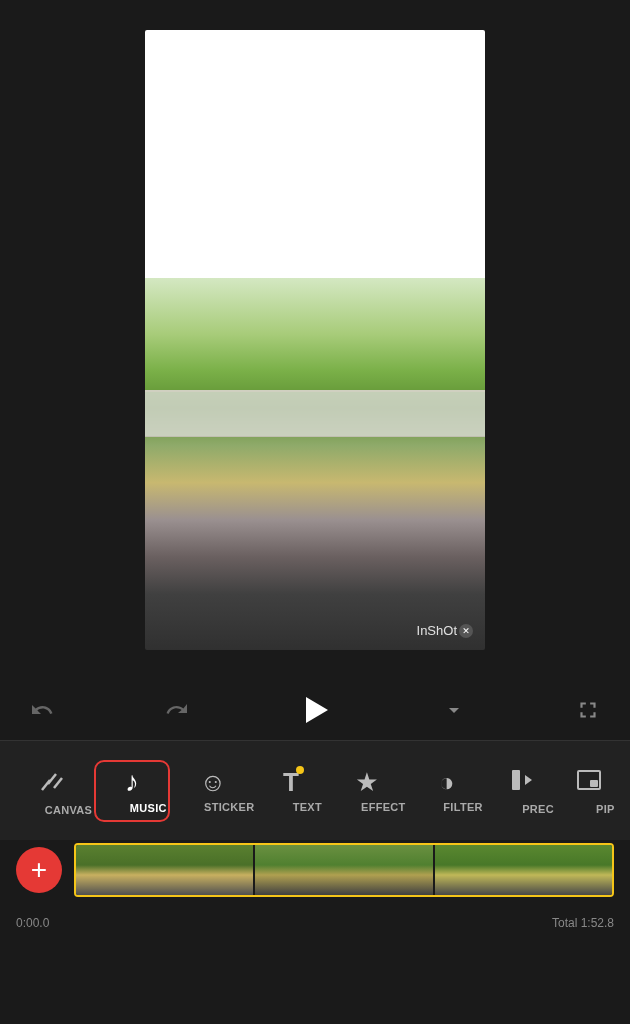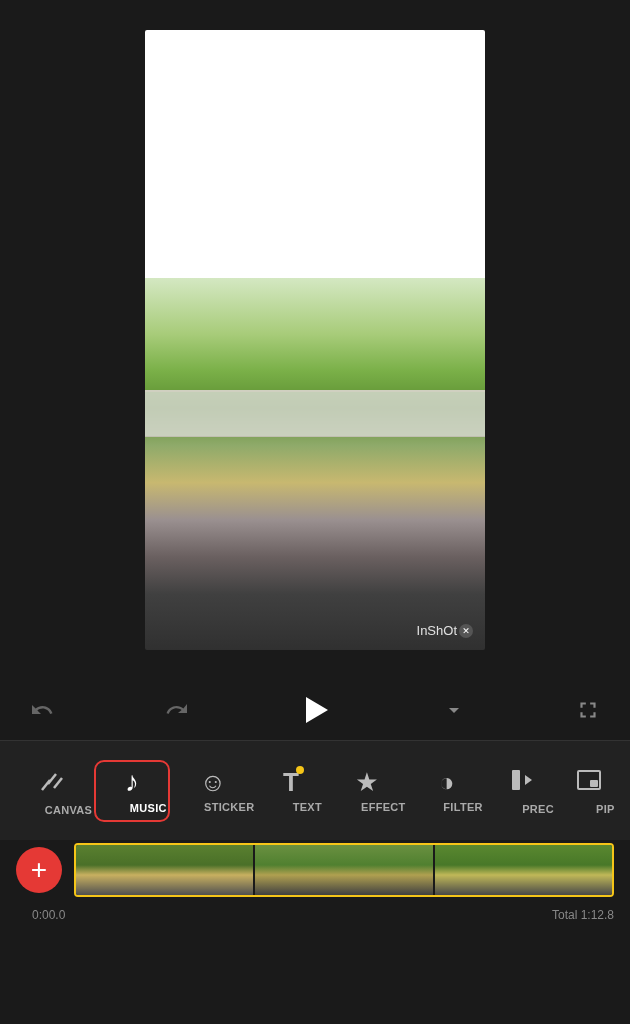--- a/index.html
+++ b/index.html
@@ -272,24 +272,23 @@
         #5a8830 0%,
         #487828 40%,
         #c0b858 60%,
         #484848 100%
       );
     }
 
     .timeline-bottom {
       height: 30px;
       display: flex;
-      align-items: center;
+      align-items: flex-end;
       justify-content: space-between;
       padding: 0 16px;
-      margin-left: 16px;
     }
 
     .time-label {
       font-size: 12px;
       color: #888;
     }
   </style>
 </head>
 <body>
 
@@ -404,15 +403,15 @@
     </div>
 
     <div class="timeline-strip">
       <div class="timeline-thumb"></div>
       <div class="timeline-thumb"></div>
       <div class="timeline-thumb"></div>
     </div>
   </div>
   <div class="timeline-bottom">
     <span class="time-label">0:00.0</span>
-    <span class="time-label">Total 1:12.8</span>
+    <span class="time-label">Total 1:52.8</span>
   </div>
 </div>
 
 </body></html>

